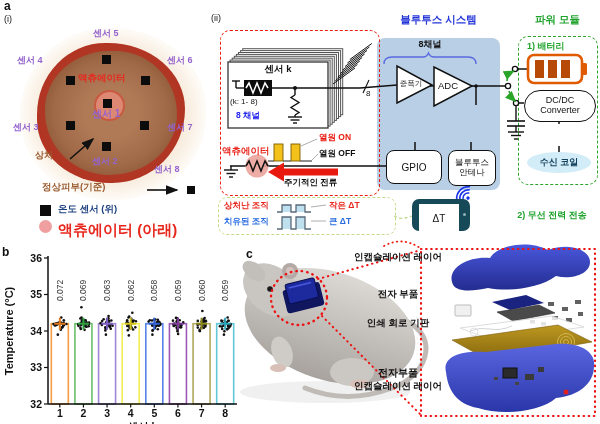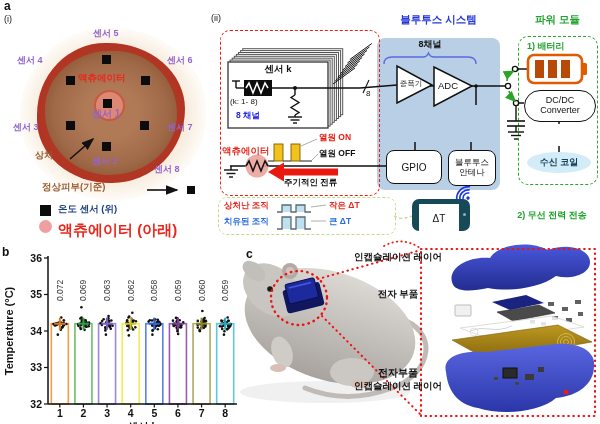--- a/index.html
+++ b/index.html
@@ -607,16 +607,17 @@
       <line x1="44" y1="12" x2="48" y2="12" stroke="#111" stroke-width="1.2"></line>
       <text x="42" y="15.5" text-anchor="end" font-size="10.5" font-weight="600" fill="#111">36</text>
       <line x1="48" y1="10" x2="48" y2="158" stroke="#111" stroke-width="1.5"></line>
       <line x1="48" y1="158" x2="237" y2="158" stroke="#111" stroke-width="1.5"></line>
       <text x="13" y="85" text-anchor="middle" font-size="11" font-weight="600" fill="#111" transform="rotate(-90 13 85)">Temperature (°C)</text>
       <text x="142.5" y="184" text-anchor="middle" font-size="10.5" font-weight="600" fill="#111">센서 k</text>
     </svg>
 
   <div class="t b ctr" style="left:338px;top:252px;width:120px;font-size:9.5px">인캡슐레이션 레이어</div>
   <div class="t b ctr" style="left:338px;top:289px;width:120px;font-size:9.5px">전자 부품</div>
+  <div class="t b ctr" style="left:338px;top:318px;width:120px;font-size:9.5px">인쇄 회로 기판</div>
   <div class="t b ctr" style="left:338px;top:368px;width:120px;font-size:10px">전자부품</div>
   <div class="t b ctr" style="left:338px;top:381px;width:120px;font-size:9.5px">인캡슐레이션 레이어</div>
 
 </div>
 
 </body></html>

